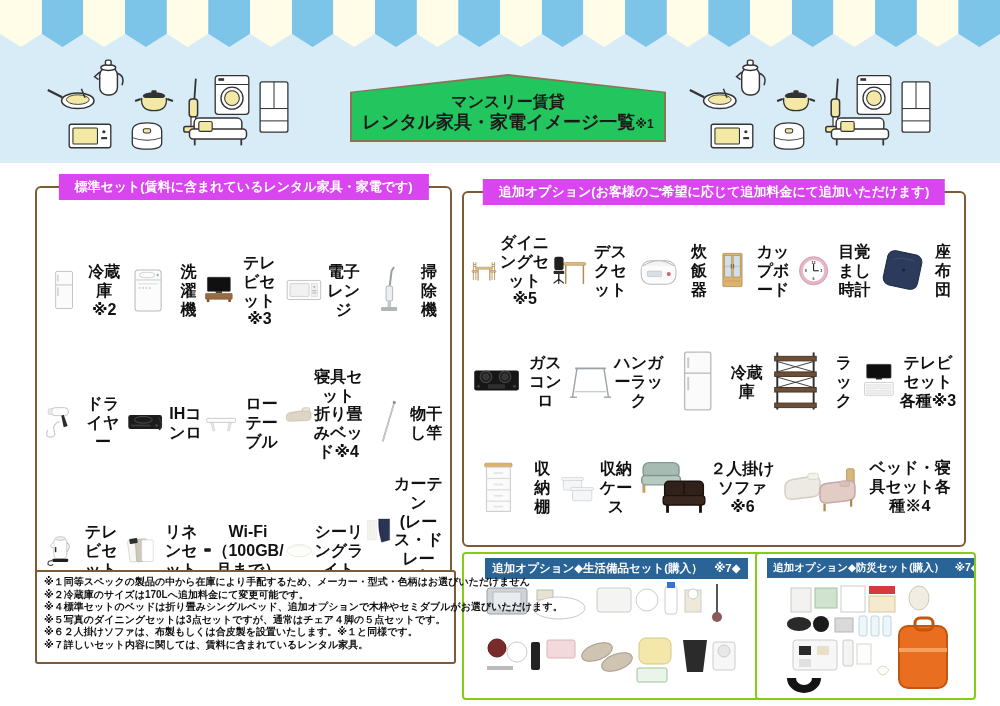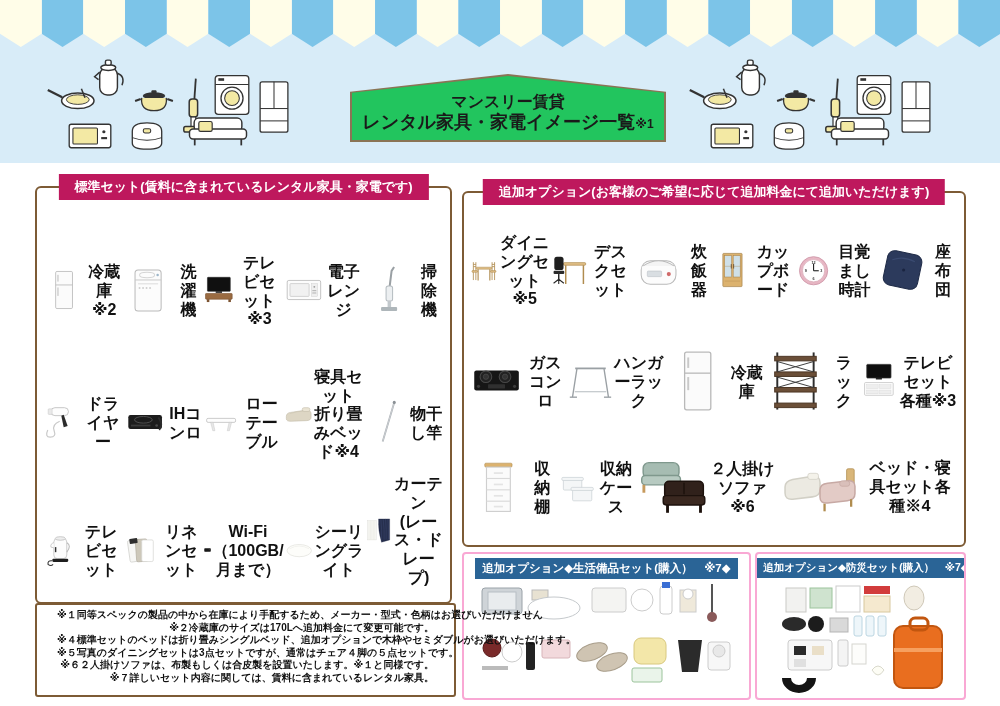--- a/index.html
+++ b/index.html
@@ -26,21 +26,21 @@
   .plaque .t1{font-size:16px;font-weight:bold;color:#1a1a1a;line-height:1.25;}
   .plaque .t2{font-size:18px;font-weight:bold;color:#1a1a1a;line-height:1.2;}
   .plaque .note{font-size:12px;font-weight:bold;}
   
   .decor{position:absolute;top:52px;width:300px;height:110px;}
   .decor .dicon{position:absolute;}
   .decor svg{width:100%;height:100%;}
   
   .panel{position:absolute;background:#ffffff;border:2px solid #7d5b35;border-radius:6px;}
   .panel-header{position:absolute;top:-14px;left:50%;transform:translateX(-50%);
-    background:#be185d;color:#ffffff;font-weight:bold;white-space:nowrap;
+    background:#d946ef;color:#ffffff;font-weight:bold;white-space:nowrap;
     padding:4px 16px;font-size:13px;letter-spacing:0;}
   .pbody{position:absolute;left:6px;right:6px;top:12px;bottom:4px;display:flex;flex-direction:column;}
   .prow{display:flex;align-items:flex-end;}
   .pcell{flex:1;display:flex;flex-direction:row;justify-content:flex-start;align-items:center;min-width:0;}
   .pimg{display:flex;align-items:flex-end;justify-content:center;width:100%;}
   .pimg svg{height:100%;max-width:100%;}
   .plbl{font-size:16px;font-weight:bold;color:#111;text-align:center;line-height:1.18;
     white-space:pre-line;margin-top:3px;}
   
   #std-body .prow:nth-child(1){height:140px;}
@@ -50,28 +50,28 @@
   #std-body .prow:nth-child(3){height:126px;}
   #std-body .prow:nth-child(3) .pimg{height:76px;}
   
   #opt-body .prow:nth-child(1){height:106px;}
   #opt-body .prow:nth-child(1) .pimg{height:82px;}
   #opt-body .prow:nth-child(2){height:112px;}
   #opt-body .prow:nth-child(2) .pimg{height:84px;}
   #opt-body .prow:nth-child(3){height:102px;}
   #opt-body .prow:nth-child(3) .pimg{height:76px;}
   
-  .purchase{position:absolute;background:#fff;border:2px solid #f9a8d4;border-radius:4px;}
+  .purchase{position:absolute;background:#fff;border:2px solid #84cc16;border-radius:4px;padding-left:10px;}
   .purchase .phead{margin:4px auto 0 auto;background:#2a6496;color:#fff;font-weight:bold;
     font-size:11.5px;text-align:center;padding:3px 6px;width:88%;white-space:nowrap;overflow:hidden;}
   .purchase .collage{position:absolute;left:4px;right:4px;top:28px;bottom:4px;}
   .purchase .collage svg{width:100%;height:100%;}
   
-  .footnotes{position:absolute;left:35px;top:603px;width:421px;height:94px;background:#fff;
-    border:2px solid #7d5b35;border-radius:3px;padding:4px 20px;box-sizing:border-box;text-align:right;}
+  .footnotes{position:absolute;left:35px;top:570px;width:421px;height:94px;background:#fff;
+    border:2px solid #7d5b35;border-radius:3px;padding:4px 7px;box-sizing:border-box;}
   .fline{font-size:10px;font-weight:bold;color:#111;line-height:1.26;white-space:nowrap;}
 </style>
 </head>
 <body>
 
 <div class="blue-band"></div>
 <div class="awning" id="awning">
     <div class="stripe cream"></div>
     <div class="stripe blue"></div>
     <div class="stripe cream"></div>

